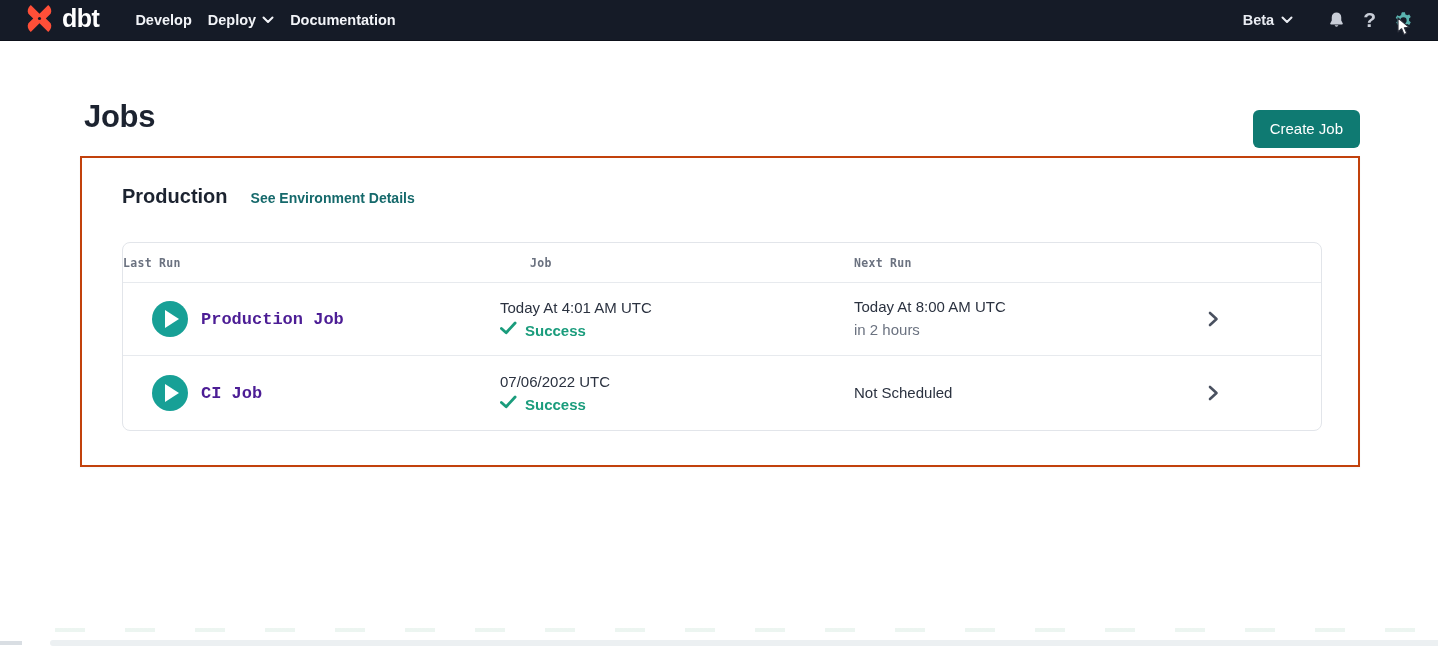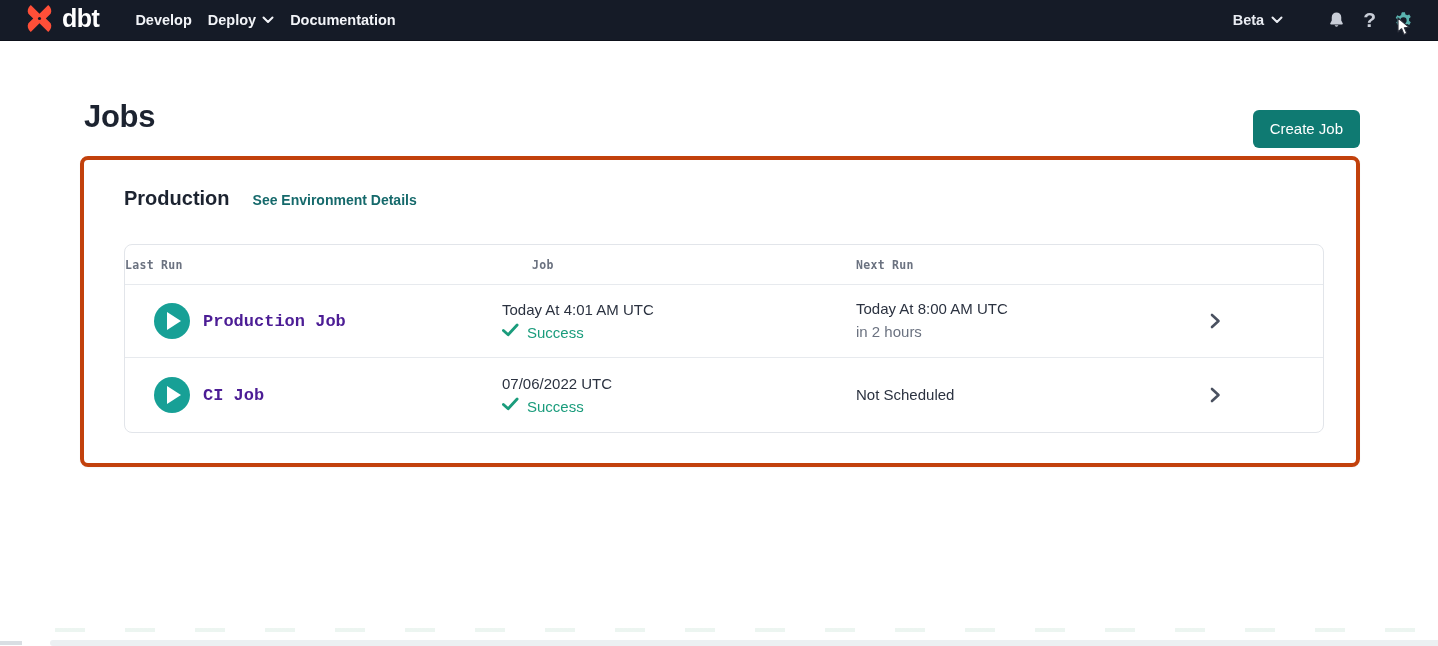--- a/index.html
+++ b/index.html
@@ -21,21 +21,21 @@
     padding:0 24px;
   }
   .nav-left { display:flex; align-items:center; }
   .logo { display:flex; align-items:center; gap:7px; cursor:pointer; }
   .logo-word { color:#ffffff; font-weight:700; font-size:25px; letter-spacing:-0.5px; line-height:1; padding-bottom:3px;}
   .nav-menu { display:flex; align-items:center; gap:16px; margin-left:36px; }
   .nav-item {
     color:#f2f4f8; font-size:14.5px; font-weight:700;
     display:flex; align-items:center; gap:6px; cursor:pointer; white-space:nowrap;
   }
-  .nav-right { margin-left:auto; display:flex; align-items:center; gap:44px; }
+  .nav-right { margin-left:auto; display:flex; align-items:center; gap:34px; }
   .beta { color:#e9ecf2; font-size:14.5px; font-weight:700; display:flex; align-items:center; gap:7px; cursor:pointer; }
   .project-crumb { display:flex; align-items:center; gap:9px; font-size:14.5px; cursor:pointer; }
   .crumb-account { color:#f2f4f8; font-weight:700; }
   .crumb-sep { color:#8a93a5; font-weight:400; padding:0 2px; }
   .crumb-project { color:#e9ecf2; font-weight:400; }
   .nav-icons { display:flex; align-items:center; gap:17px; }
   .icon-btn { display:flex; align-items:center; justify-content:center; cursor:pointer; }
 
   .chev-svg { display:block; }
 
@@ -47,21 +47,21 @@
   .page-title { font-size:31px; font-weight:700; color:#1c2330; letter-spacing:-0.3px; }
   .create-btn {
     background:#0f7a72; color:#ffffff; border:none; border-radius:6px;
     font-family:"Liberation Sans", sans-serif;
     font-size:15px; font-weight:400; padding:10px 17px; cursor:pointer; line-height:1.2;margin-top:24px;
   }
 
   
   .env-card {
     position:absolute; top:156px; left:80px; width:1280px; height:311px;
-    background:#ffffff; border:4px solid #c2410c; border-radius:8px;
+    background:#ffffff; border:2px solid #c2410c; border-radius:0;
     box-shadow:0 1px 2px rgba(20,30,50,0.04);
     padding:27px 40px 36px 40px;
   }
   .env-header { display:flex; align-items:baseline; gap:23px; }
   .env-title { font-size:20px; font-weight:700; color:#1c2330; }
   .env-link { font-size:14px; font-weight:700; color:#15696b; text-decoration:none; cursor:pointer; }
 
   
   .jobs-table {
     margin-top:34px; width:1200px;
@@ -88,21 +88,21 @@
     border-top:9px solid transparent; border-bottom:9px solid transparent;
     border-left:14px solid #ffffff;
   }
   .job-name { font-size:17px; font-weight:700; color:#4c1d95;font-family:Liberation Mono, monospace; }
 
   .cell-run { display:flex; flex-direction:column; justify-content:center; gap:4px; }
   .run-time { font-size:15px; color:#2b3240; line-height:1.25; }
   .run-sub { font-size:15px; color:#6b7280; line-height:1.25; }
   .run-sub:empty { display:none; }
   .status-line { display:flex; align-items:center; gap:8px; }
-  .status-text { font-size:15px; font-weight:400; color:#1a9c7c; }
+  .status-text { font-size:15px; font-weight:700; color:#1a9c7c; }
   .cell-chevron { display:flex; align-items:center; justify-content:center; }
 
   
   .peek-dashes {
     position:absolute; top:628px; left:55px; right:0; height:4px;
     background:repeating-linear-gradient(90deg, #eaf4ef 0 30px, transparent 30px 70px);
     opacity:0.9;
   }
   .peek-bar {
     position:absolute; top:640px; left:50px; right:0; height:6px;

